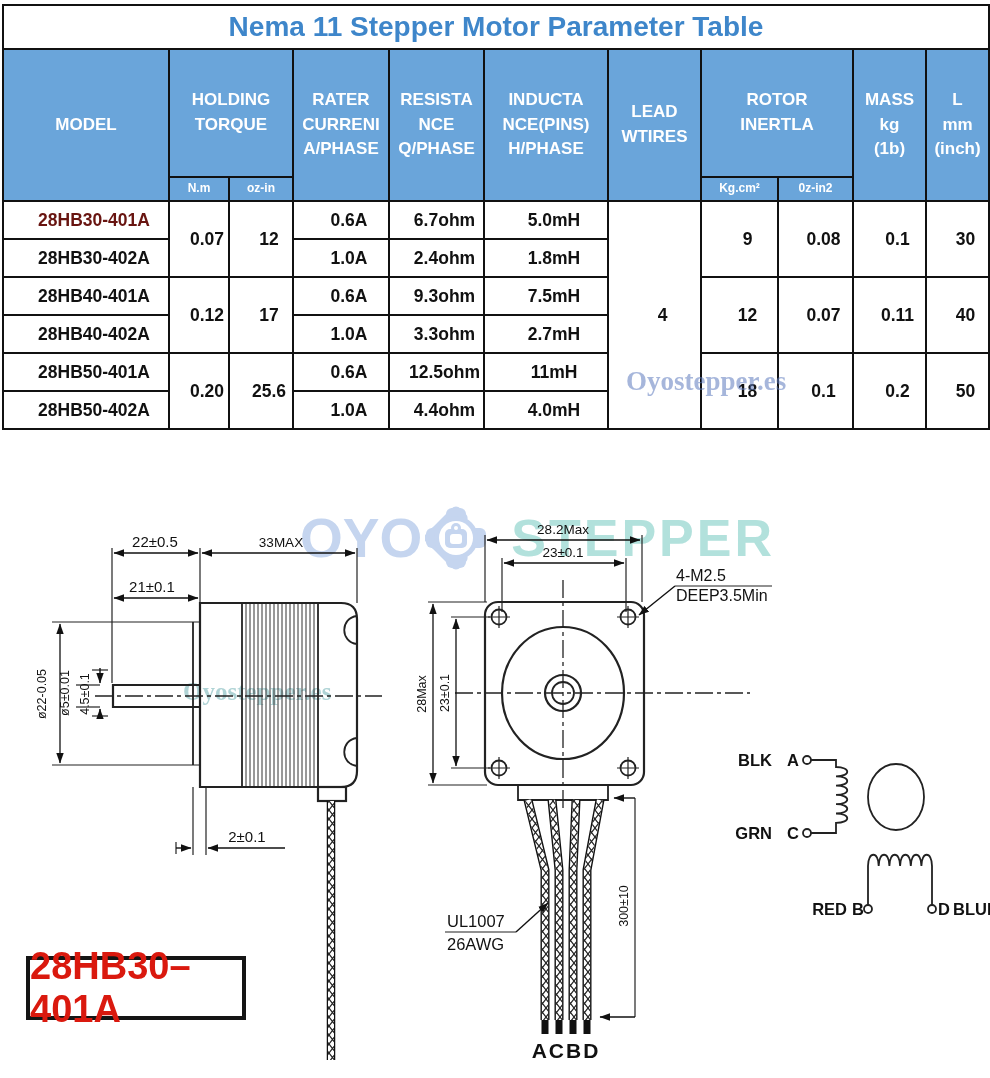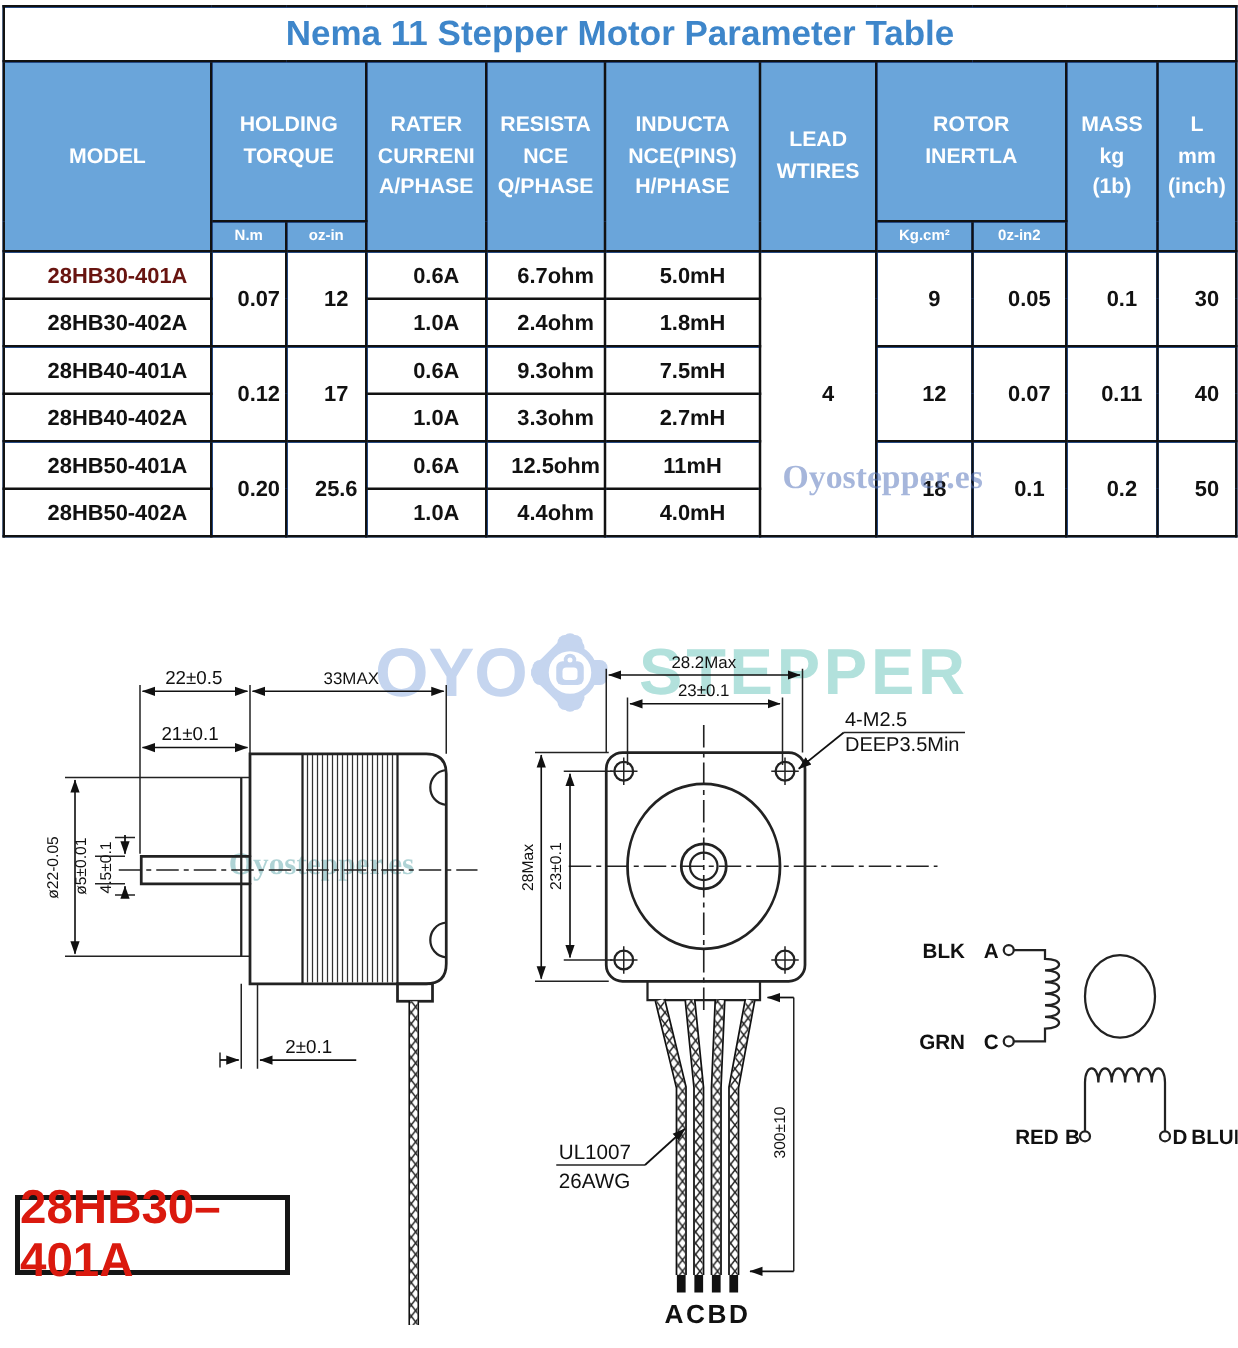--- a/index.html
+++ b/index.html
@@ -39,21 +39,21 @@
   
   .logo{position:absolute;left:300px;top:504px;display:flex;align-items:center;
         z-index:2;pointer-events:none;text-align:right;}
   .logo .oyo{font-size:55px;font-weight:bold;color:#c5d5ef;letter-spacing:0px;line-height:1;}
   .logo .stepper{font-size:52px;font-weight:bold;color:#b2e1dc;letter-spacing:3px;line-height:1;margin-left:21px;}
   .logo svg{margin:0 3px;}
   .wm-side{position:absolute;left:183px;top:678px;font-family:"Liberation Serif",serif;
       font-weight:bold;font-size:25px;color:rgba(110,175,178,0.55);z-index:2;pointer-events:none;white-space:nowrap;}
 
   
-  .model-box{position:absolute;left:12px;top:956px;width:212px;height:56px;border:4px solid #151515;
+  .model-box{position:absolute;left:26px;top:956px;width:212px;height:56px;border:4px solid #151515;
       background:#fff;z-index:4;display:flex;align-items:center;justify-content:center;}
   .model-box span{color:#da190e;font-weight:bold;font-size:38px;letter-spacing:0px;}
 </style>
 </head>
 <body>
 
 <table class="params">
   <colgroup>
     <col style="width:166px">
       <col style="width:60px">
@@ -104,21 +104,21 @@
 
   <tr class="data">
     <td class="red">28HB30-401A</td>
     <td rowspan="2">0.07</td>
     <td rowspan="2">12</td>
     <td>0.6A</td>
     <td>6.7ohm</td>
     <td>5.0mH</td>
     <td rowspan="6">4</td>
     <td rowspan="2">9</td>
-    <td rowspan="2">0.05</td>
+    <td rowspan="2">0.08</td>
     <td rowspan="2">0.1</td>
     <td rowspan="2">30</td>
   </tr>
   <tr class="data">
     <td>28HB30-402A</td>
     <td>1.0A</td>
     <td>2.4ohm</td>
     <td>1.8mH</td>
   </tr>
   <tr class="data">

